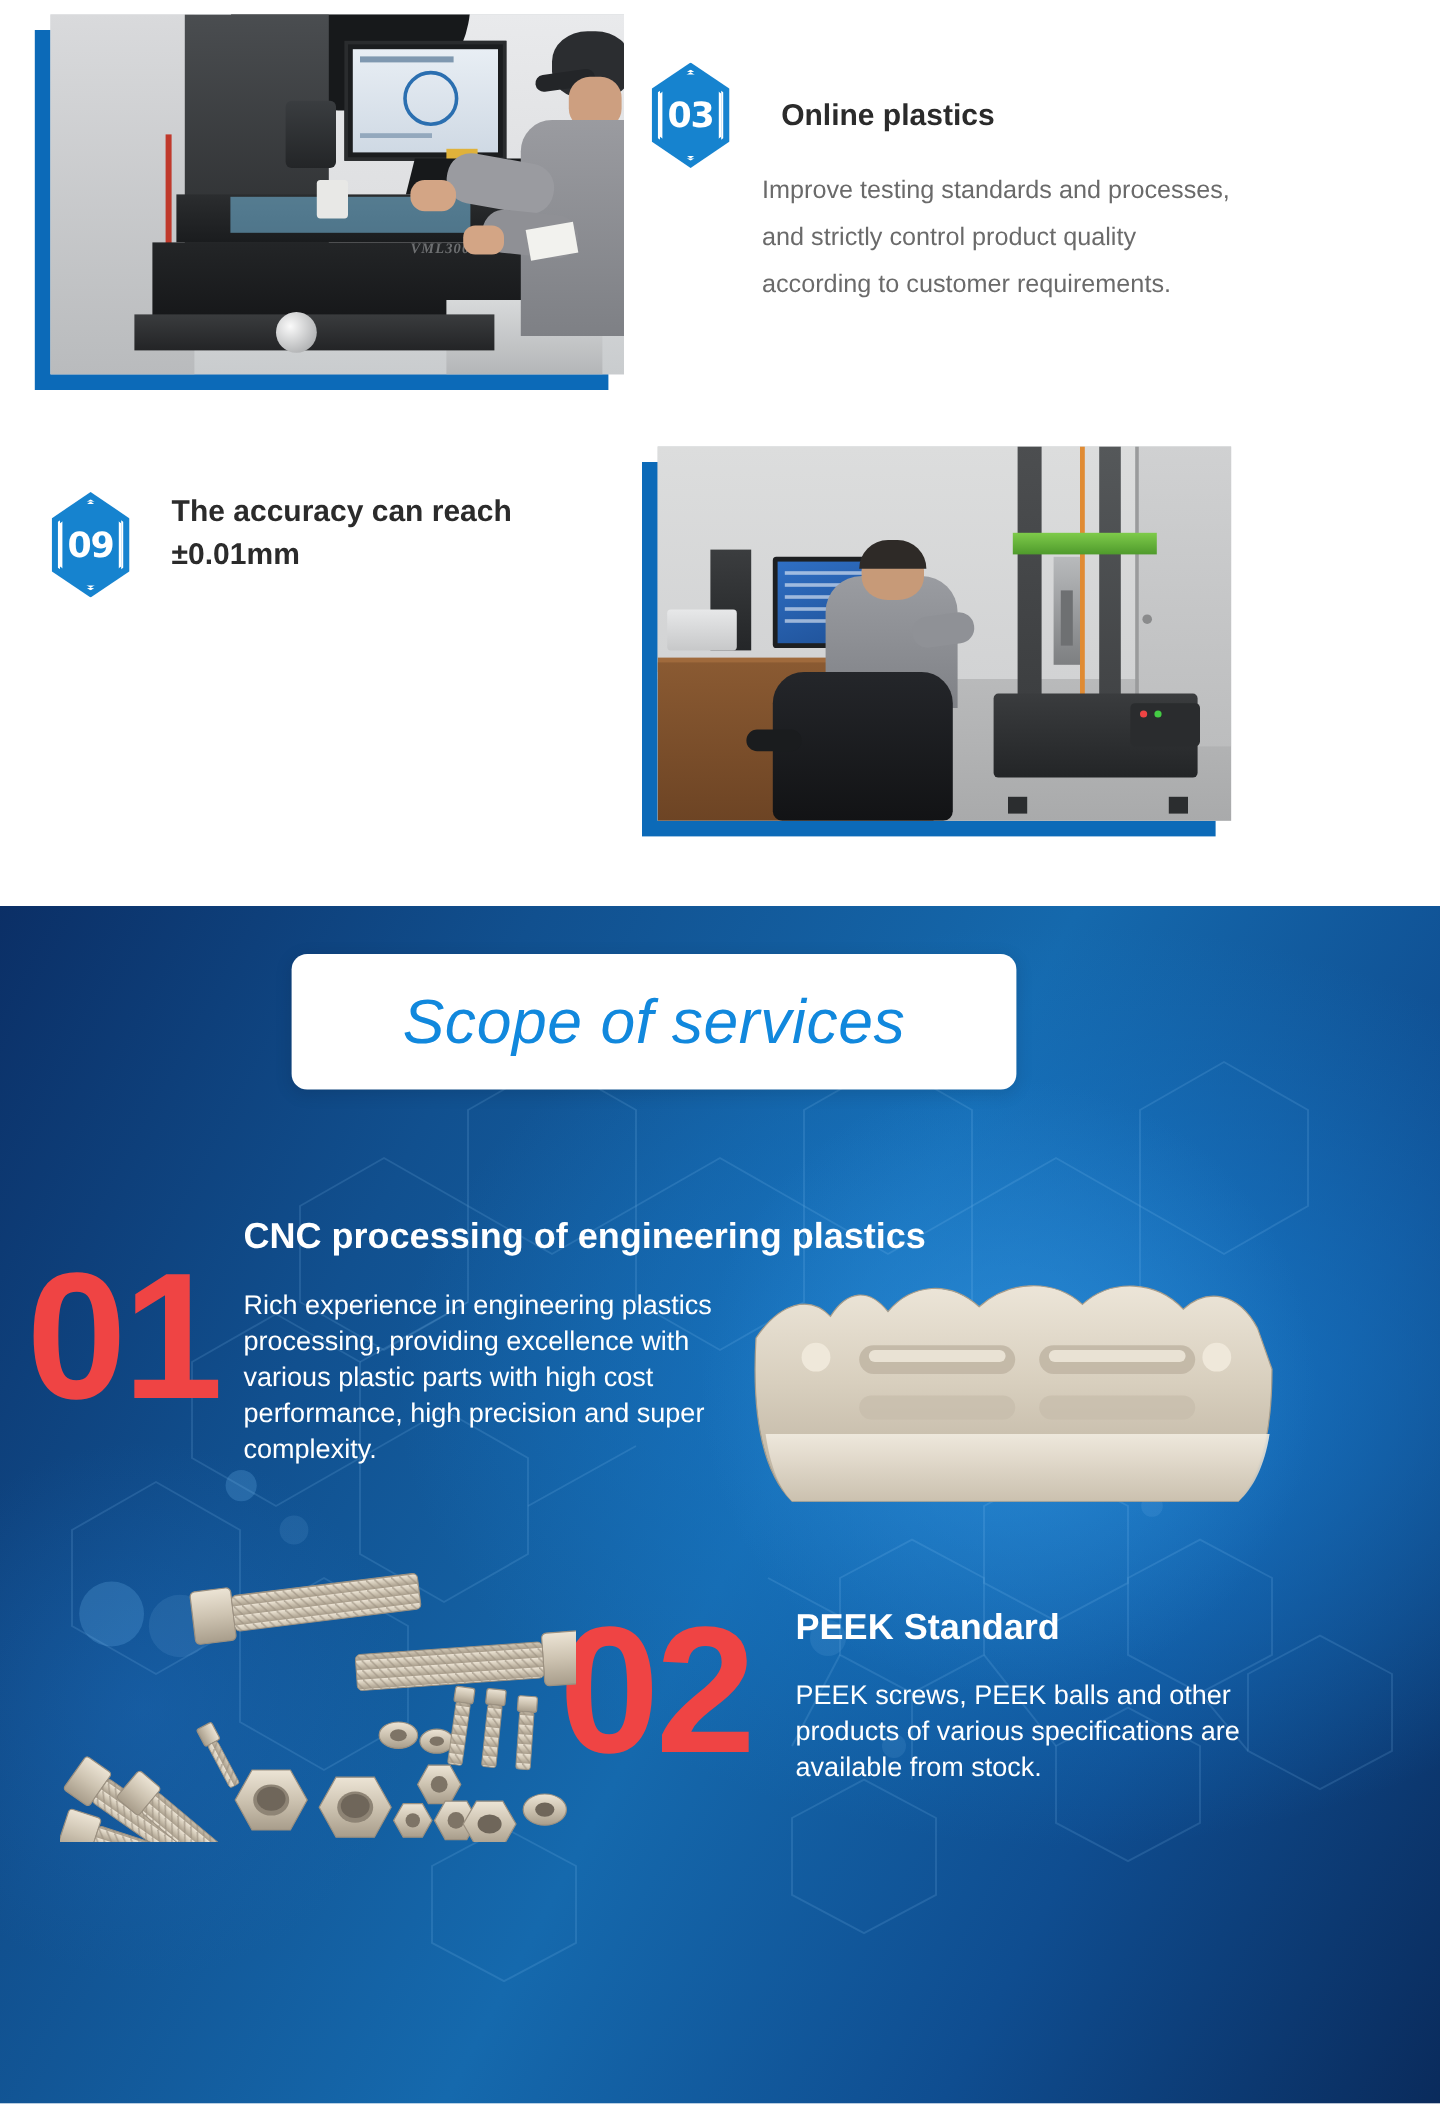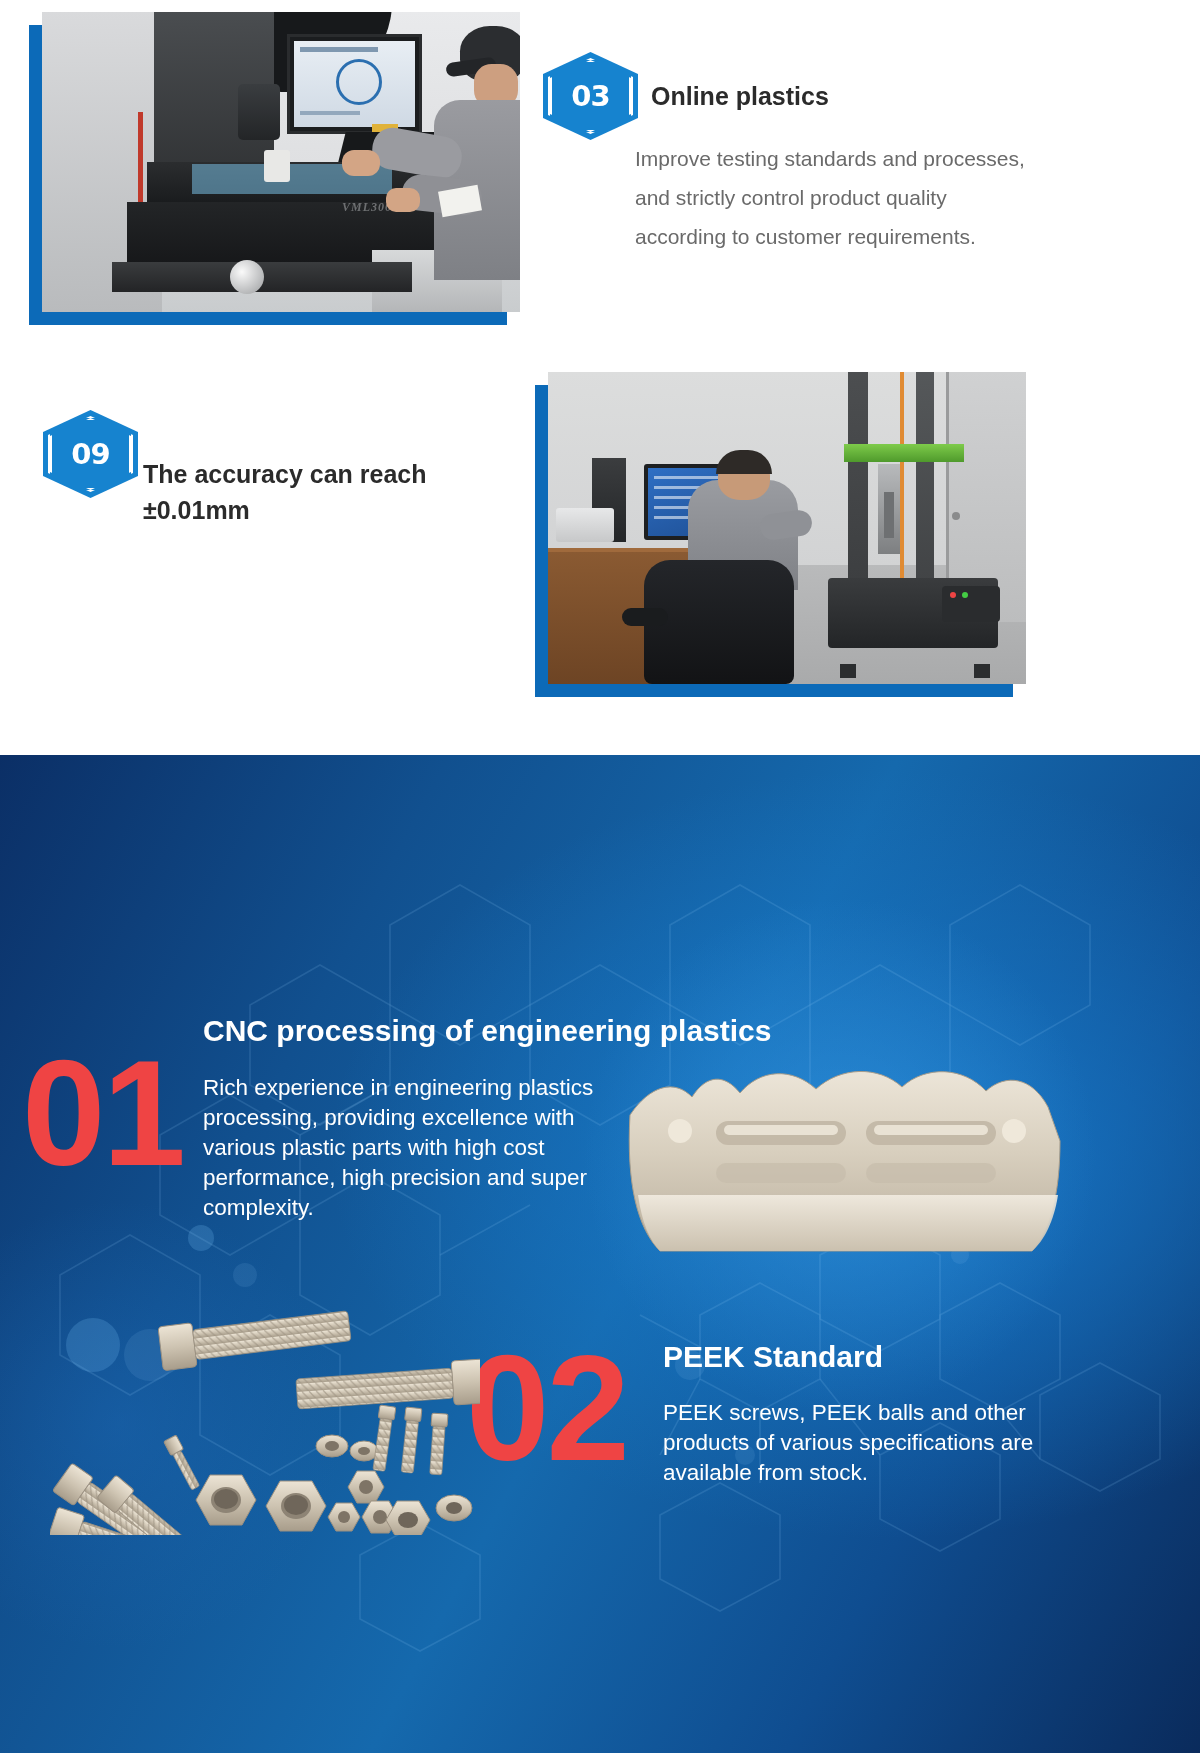--- a/index.html
+++ b/index.html
@@ -128,21 +128,21 @@
   .lab2 .person { position:absolute; left:140px; top:108px; width:110px; height:110px;
       background:linear-gradient(180deg,#9a9ca1,#7f8186); border-radius:30px 30px 0 0; }
   .lab2 .phead { position:absolute; left:170px; top:82px; width:52px; height:46px;
       background:#c79a78; border-radius:46% 46% 42% 42%; }
   .lab2 .phair { position:absolute; left:168px; top:78px; width:56px; height:24px;
       background:#2e2a27; border-radius:28px 28px 0 0; }
   .lab2 .parm { position:absolute; left:212px; top:140px; width:52px; height:26px;
       background:#8f9196; border-radius:13px; transform:rotate(-8deg); }
 
   
-  .hexbadge { position:absolute; width:95px; height:88px; }
+  .hexbadge { position:absolute; width:65px; height:88px; }
   .hexbadge .hex {
     position:absolute; inset:0;
     background:#1683cf;
     clip-path:polygon(50% 0%,100% 25%,100% 75%,50% 100%,0% 75%,0% 25%);
     filter:drop-shadow(5px 5px 5px rgba(0,0,0,.28));
   }
   .hexbadge .hexin {
     position:absolute; left:5px; top:6px; right:5px; bottom:6px;
     border:2px solid #fff;
     clip-path:polygon(50% 0%,100% 25%,100% 75%,50% 100%,0% 75%,0% 25%);
@@ -254,21 +254,21 @@
       <div class="num">03</div>
     </div>
     <div class="feat-title" style="position:absolute; left:651px; top:79px; width:400px;">Online plastics</div>
     <div class="feat-body" style="position:absolute; left:635px; top:140px; width:390px;">Improve testing standards and processes, and strictly control product quality according to customer requirements.</div>
 
     <div class="hexbadge" style="left:43px; top:410px;">
       <div class="hex"></div>
       <div class="hexin"></div>
       <div class="num">09</div>
     </div>
-    <div class="feat-title" style="position:absolute; left:143px; top:409px; width:360px;margin-top:48px;">The accuracy can reach ±0.01mm</div>
+    <div class="feat-title" style="position:absolute; left:143px; top:409px; width:360px;">The accuracy can reach ±0.01mm</div>
 
     <div class="photo-frame" id="photo2">
       <div class="accent"></div>
       <div class="shot">
         <div class="lab2">
           <div class="wall"></div>
           <div class="door"></div>
           <div class="doorknob"></div>
           <div class="orange"></div>
           <div class="frameL"></div>
@@ -342,20 +342,23 @@
         <circle cx="245" cy="520" r="12"></circle>
         <circle cx="690" cy="610" r="15"></circle>
         <circle cx="745" cy="700" r="10"></circle>
         <circle cx="960" cy="500" r="9"></circle>
       </g>
     </svg>
     <div class="dot" style="left:66px; top:563px; width:54px; height:54px;"></div>
     <div class="dot" style="left:188px; top:470px; width:26px; height:26px;"></div>
   </div>
 
+  <div class="scope-card">
+    <span class="scope-title">Scope of services</span>
+  </div>
 
   <div class="bignum" style="left:22px; top:1038px;">01</div>
   <div class="sec-head" style="left:203px; top:1014px; width:760px;">CNC processing of engineering plastics</div>
   <div class="sec-body" style="left:203px; top:1073px; width:432px;">Rich experience in engineering plastics processing, providing excellence with various plastic parts with high cost performance, high precision and super complexity.</div>
 
   <div class="peekpart">
     <svg viewBox="0 0 450 235" style="position:absolute;inset:0;">
       <defs>
         <linearGradient id="pg" x1="0" y1="0" x2="0" y2="1">
           <stop offset="0%" stop-color="#ece5d8"></stop>

